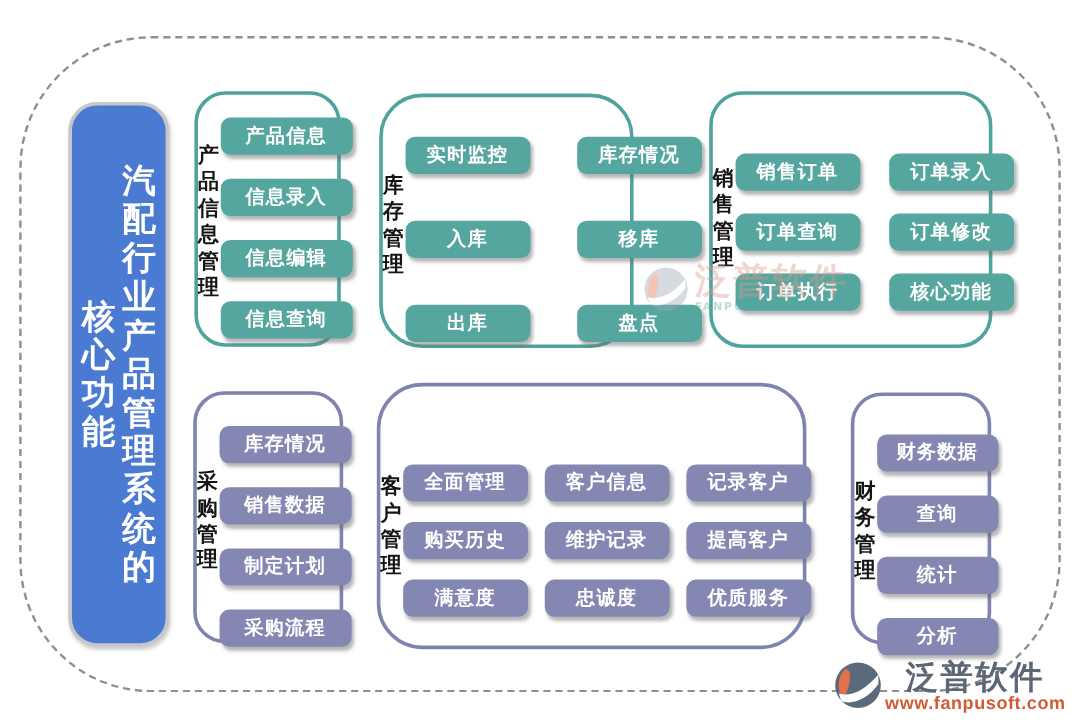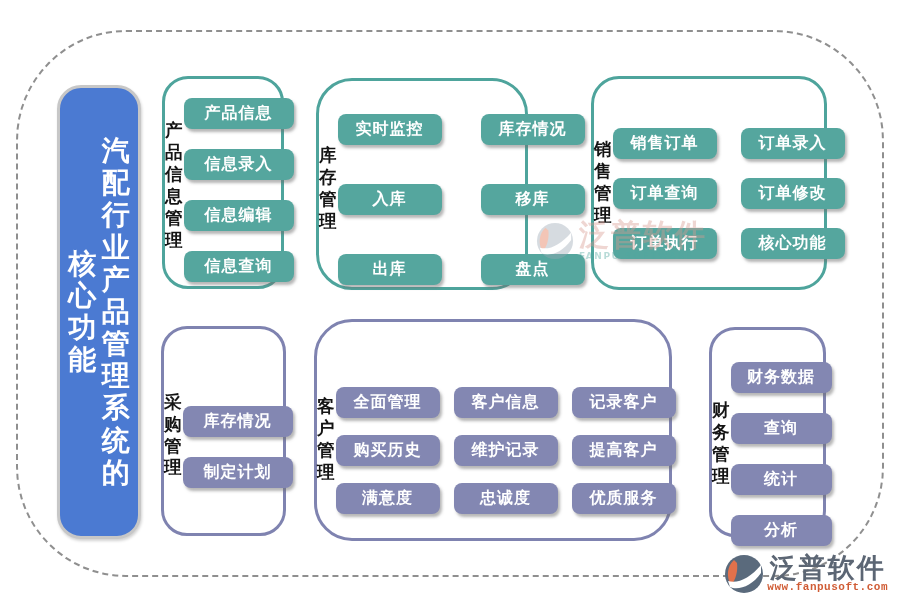--- a/index.html
+++ b/index.html
@@ -71,22 +71,22 @@
   }
   .wm-text{display:flex;flex-direction:column;align-items:flex-start;line-height:1;}
   .wm-brand{font-size:30px;font-weight:bold;color:#d89a90;letter-spacing:2px;}
   .wm-sub{font-size:9px;font-weight:bold;color:#52a8a0;letter-spacing:1.6px;margin-top:2px;}
 
   
   .logo{position:absolute;right:12px;bottom:6px;display:flex;align-items:flex-start;gap:3px;}
   .logo-text{display:flex;flex-direction:column;align-items:center;line-height:1;}
   .logo-brand{font-size:27px;font-weight:bold;color:#5c6674;letter-spacing:2px;}
   .logo-url{
-    font-family:Liberation Mono, monospace;
-    font-size:11px;font-weight:bold;color:#d05c35;margin-top:1px;letter-spacing:.5px;
+    font-family:Liberation Sans, sans-serif;
+    font-size:15px;font-weight:bold;color:#d05c35;margin-top:1px;letter-spacing:.5px;
   }
 </style>
 </head>
 <body>
 
 <div class="canvas">
 
   <div class="frame"></div>
 
   <div class="vbar">
@@ -125,21 +125,23 @@
       <div class="btn teal">订单修改</div>
       <div class="btn teal">订单执行</div>
       <div class="btn teal">核心功能</div>
     </div>
   </div>
 
   <div class="panel purple" id="p3">
     <div class="panel-title">采购管理</div>
     <div class="stack">
       <div class="btn purple">库存情况</div>
+      <div class="btn purple">销售数据</div>
       <div class="btn purple">制定计划</div>
+      <div class="btn purple">采购流程</div>
     </div>
   </div>
 
   <div class="panel purple" id="p4">
     <div class="panel-title">客户管理</div>
     <div class="grid3">
       <div class="btn purple">全面管理</div>
       <div class="btn purple">客户信息</div>
       <div class="btn purple">记录客户</div>
       <div class="btn purple">购买历史</div>

